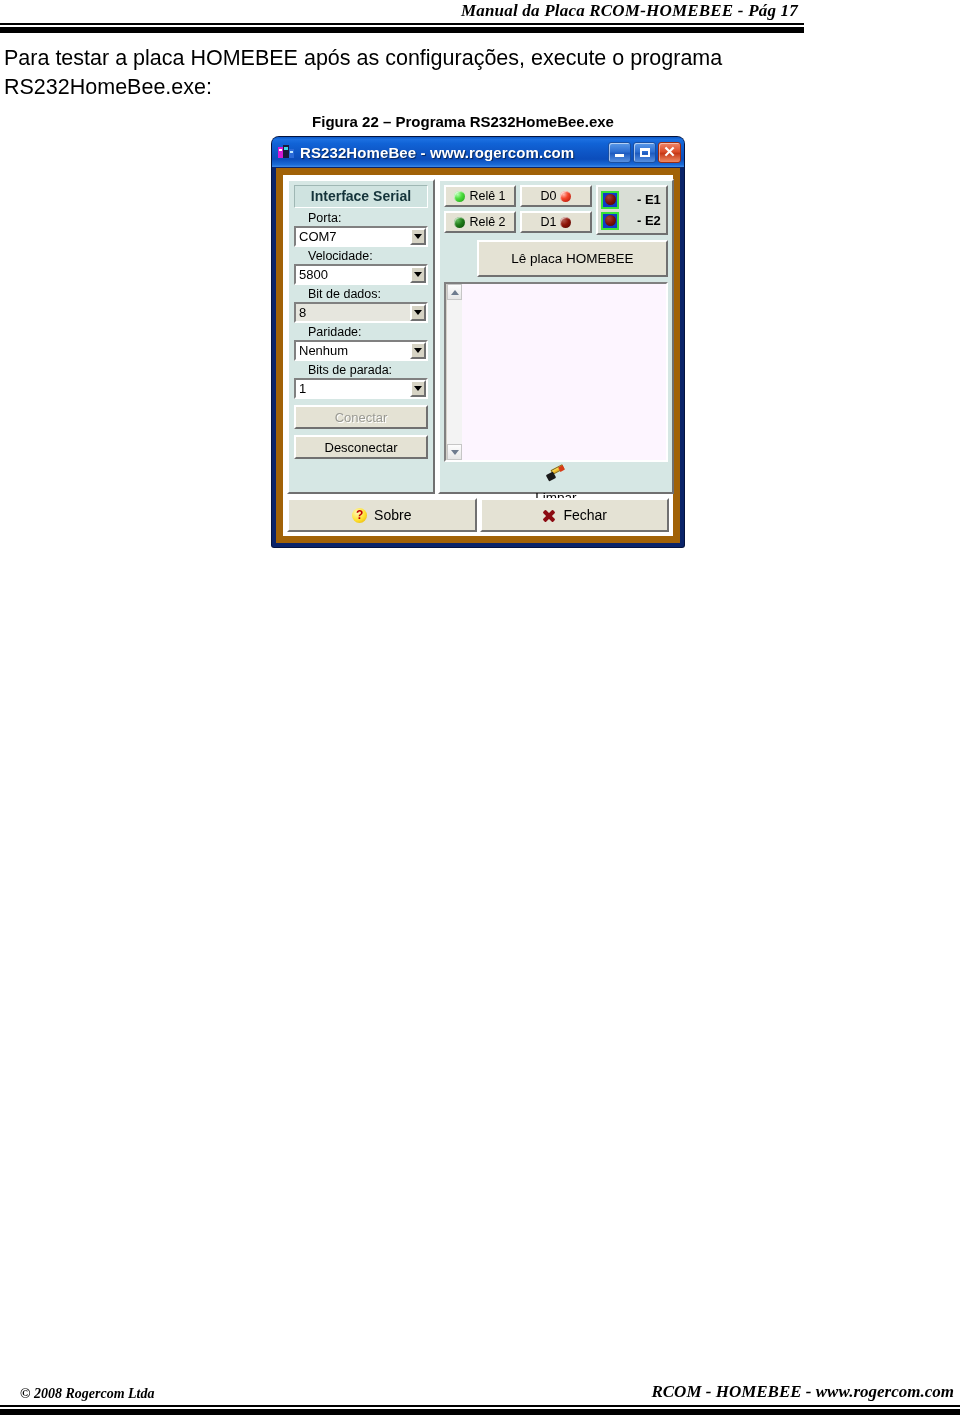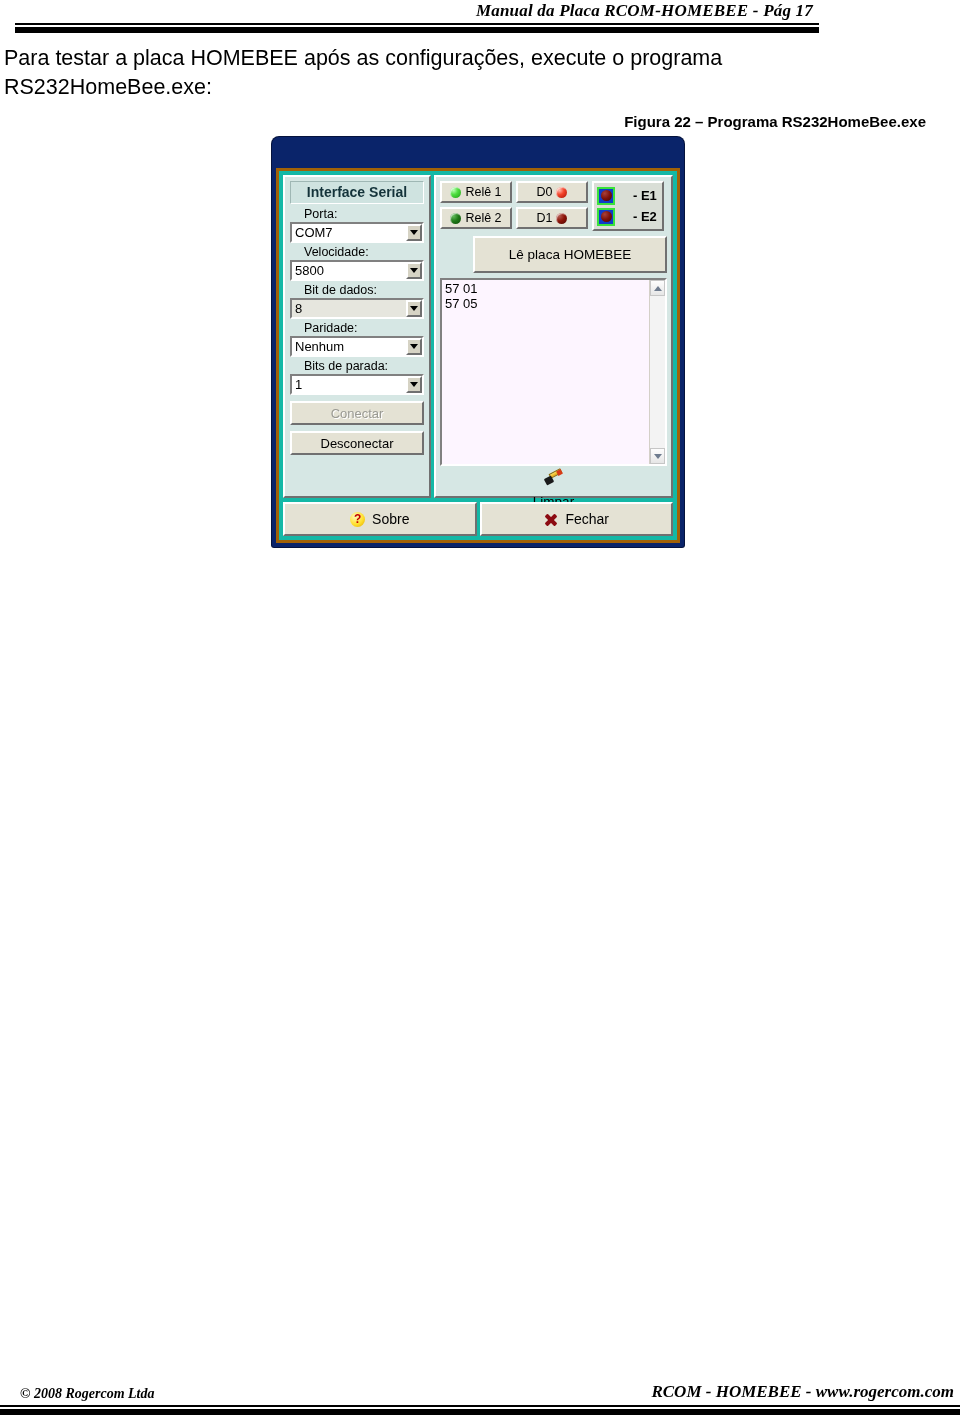--- a/index.html
+++ b/index.html
@@ -6,21 +6,21 @@
   body{
     width:960px;height:1423px;
     background:#ffffff;
     font-family:"Liberation Sans", sans-serif;
     position:relative;
     overflow:hidden;
   }
 
   
   .page-header{
-    position:absolute;left:0;top:0;width:804px;margin-left:15px;
+    position:absolute;left:0;top:0;width:804px;
   }
   .hdr-title{
     text-align:right;
     font-family:"Liberation Serif", serif;
     font-style:italic;
     font-weight:bold;
     font-size:17px;
     letter-spacing:.2px;
     color:#000;
     padding:1px 6px 2px 0;
@@ -38,21 +38,21 @@
     line-height:29px;
     color:#000;
     text-align:justify;
     text-justify:inter-word;
   }
   .para .lastline{text-align:left;}
 
   
   .fig-caption{
     position:absolute;left:0;top:113px;width:926px;
-    text-align:right;
+    text-align:center;
     font-size:15px;
     font-weight:bold;
     color:#000;
   }
 
   
   .app-window{
     position:absolute;left:272px;top:137px;
     width:412px;height:410px;
     background:#0a246a;
@@ -106,22 +106,22 @@
   .glyph-min{width:9px;height:3px;background:#fff;margin-top:7px;}
   .glyph-max{width:10px;height:9px;border:2px solid #fff;border-top-width:3px;box-sizing:border-box;}
   .glyph-close{
     color:#fff;font-size:15px;font-weight:bold;line-height:1;
     font-family:"Liberation Sans", sans-serif;
     transform:translateY(-1px);
   }
 
   .client{
     position:absolute;left:4px;top:31px;right:4px;bottom:4px;
-    background:#14b8a6;
-    border:3px solid #a16207;
+    background:#ffffff;
+    border:7px solid #a16207;
     box-sizing:border-box;
     padding:4px;
     display:flex;flex-direction:column;
   }
   .upper{display:flex;flex:1 1 auto;gap:3px;}
 
   
   .left-panel{
     width:148px;flex:0 0 148px;
     border:2px solid;
@@ -376,20 +376,44 @@
 
 <div class="para">
   <div>Para testar a placa HOMEBEE após as configurações, execute o programa</div>
   <div class="lastline">RS232HomeBee.exe:</div>
 </div>
 
 <div class="fig-caption">Figura 22 – Programa RS232HomeBee.exe</div>
 
 <div class="app-window">
 
+  <div class="titlebar">
+    <span class="win-icon">
+      <svg width="18" height="18" viewBox="0 0 18 18">
+        <rect x="1" y="4" width="5" height="11" fill="#d41ad4"></rect>
+        <rect x="2" y="6" width="3" height="2" fill="#ffffff"></rect>
+        <rect x="6" y="2" width="6" height="13" fill="#1a1a3a"></rect>
+        <rect x="7" y="4" width="4" height="3" fill="#3fd8e8"></rect>
+        <rect x="12" y="6" width="5" height="9" fill="#2a6ad8"></rect>
+        <rect x="13" y="8" width="3" height="2" fill="#bfe8ff"></rect>
+      </svg>
+    </span>
+    <span class="win-title">RS232HomeBee - www.rogercom.com</span>
+    <span class="win-btns">
+      <span class="wb min">
+          <i class="glyph-min"></i>
+        </span>
+      <span class="wb max">
+          <i class="glyph-max"></i>
+        </span>
+      <span class="wb close">
+          <span class="glyph-close">✕</span>
+        </span>
+    </span>
+  </div>
 
   <div class="client">
 
     <div class="upper">
 
       <div class="left-panel">
         <div class="panel-head">Interface Serial</div>
 
         <div class="fld-label">Porta:</div>
         <div class="combo">
@@ -472,22 +496,20 @@
                   <i class="e-led"></i>
                 </span>
               <span class="e-lbl">- E2</span>
             </div>
           </div>
         </div>
 
         <div class="read-btn">Lê placa HOMEBEE</div>
 
         <div class="log-wrap">
-          <div class="log-text">57 01
-57 05</div>
           <div class="scrollbar">
             <span class="sb-btn">
                 <i class="sb-up"></i>
               </span>
             <span class="sb-btn">
                 <i class="sb-dn"></i>
               </span>
           </div>
         </div>
 

